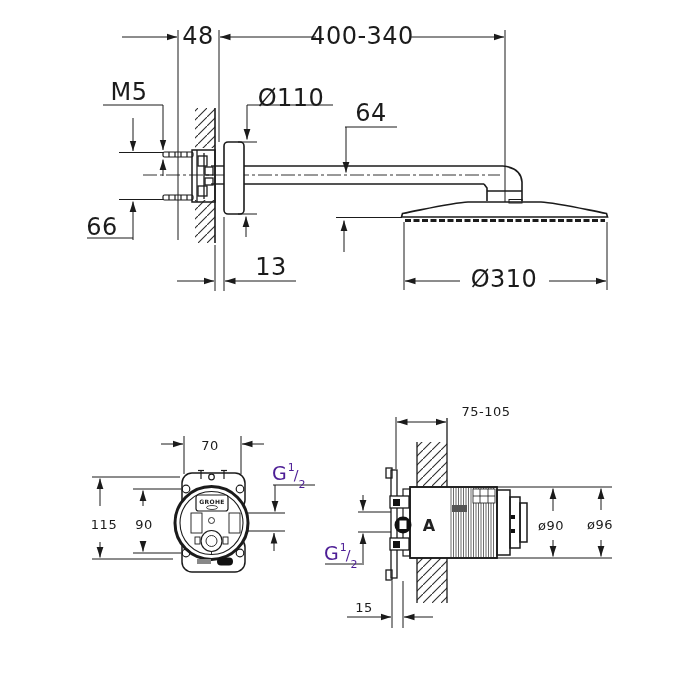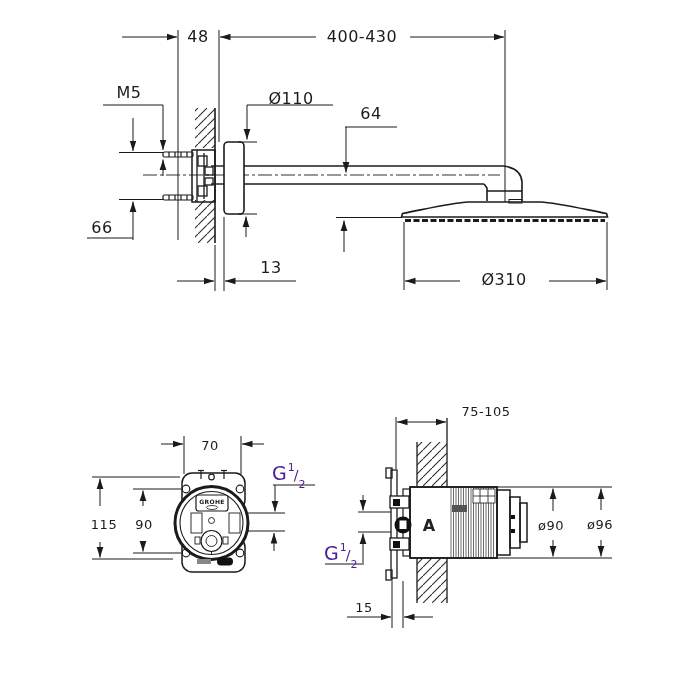--- a/index.html
+++ b/index.html
@@ -1,20 +1,20 @@
 <!DOCTYPE html>
 <html><head>
 <meta charset="utf-8">
 <style>
   html,body{margin:0;padding:0;background:#fff;}
   #canvas{position:relative;width:700px;height:700px;background:#fff;overflow:hidden;
           font-family:"DejaVu Sans","Liberation Sans",sans-serif;color:#1b1b1b;}
   #drawing{position:absolute;left:0;top:0;}
   .dim{position:absolute;transform:translate(-50%,-50%);white-space:nowrap;
-       font-size:16px;color:#1b1b1b;letter-spacing:0.5px;}
+       font-size:24px;color:#1b1b1b;letter-spacing:0.5px;}
   .dim.small{font-size:13px;}
   .gdim{position:absolute;white-space:nowrap;font-size:19px;color:#4c1d95;}
   .gdim sup{font-size:11px;position:relative;top:-2px;left:1px;}
   .gdim .sl{font-size:14px;}
   .gdim sub{font-size:11px;position:relative;top:3px;}
   .logo-txt{position:absolute;transform:translate(-50%,-50%);font-size:6px;font-weight:bold;
             letter-spacing:.3px;color:#1b1b1b;}
   .mark-a{position:absolute;transform:translate(-50%,-50%);font-size:16px;font-weight:bold;color:#222;}
 </style>
 </head>
@@ -272,21 +272,21 @@
     <line x1="325" y1="564" x2="364" y2="564"></line>
 
     <line x1="392" y1="581" x2="392" y2="628"></line>
     <line x1="403" y1="581" x2="403" y2="628"></line>
     <line x1="347" y1="617" x2="391" y2="617" marker-end="url(#ah)"></line>
     <line x1="433" y1="617" x2="404" y2="617" marker-end="url(#ah)"></line>
   </g>
 </svg>
 
 <div class="dim" style="left:198px;top:36px">48</div>
-<div class="dim" style="left:362px;top:36px">400-430</div>
+<div class="dim" style="left:362px;top:36px">400-340</div>
 <div class="dim" style="left:129px;top:92px">M5</div>
 <div class="dim" style="left:291px;top:98px">Ø110</div>
 <div class="dim" style="left:371px;top:113px">64</div>
 <div class="dim" style="left:102px;top:227px">66</div>
 <div class="dim" style="left:271px;top:267px">13</div>
 <div class="dim" style="left:504px;top:279px">Ø310</div>
 
 <div class="dim small" style="left:210px;top:445px">70</div>
 <div class="dim small" style="left:104px;top:524px">115</div>
 <div class="dim small" style="left:144px;top:524px">90</div>

